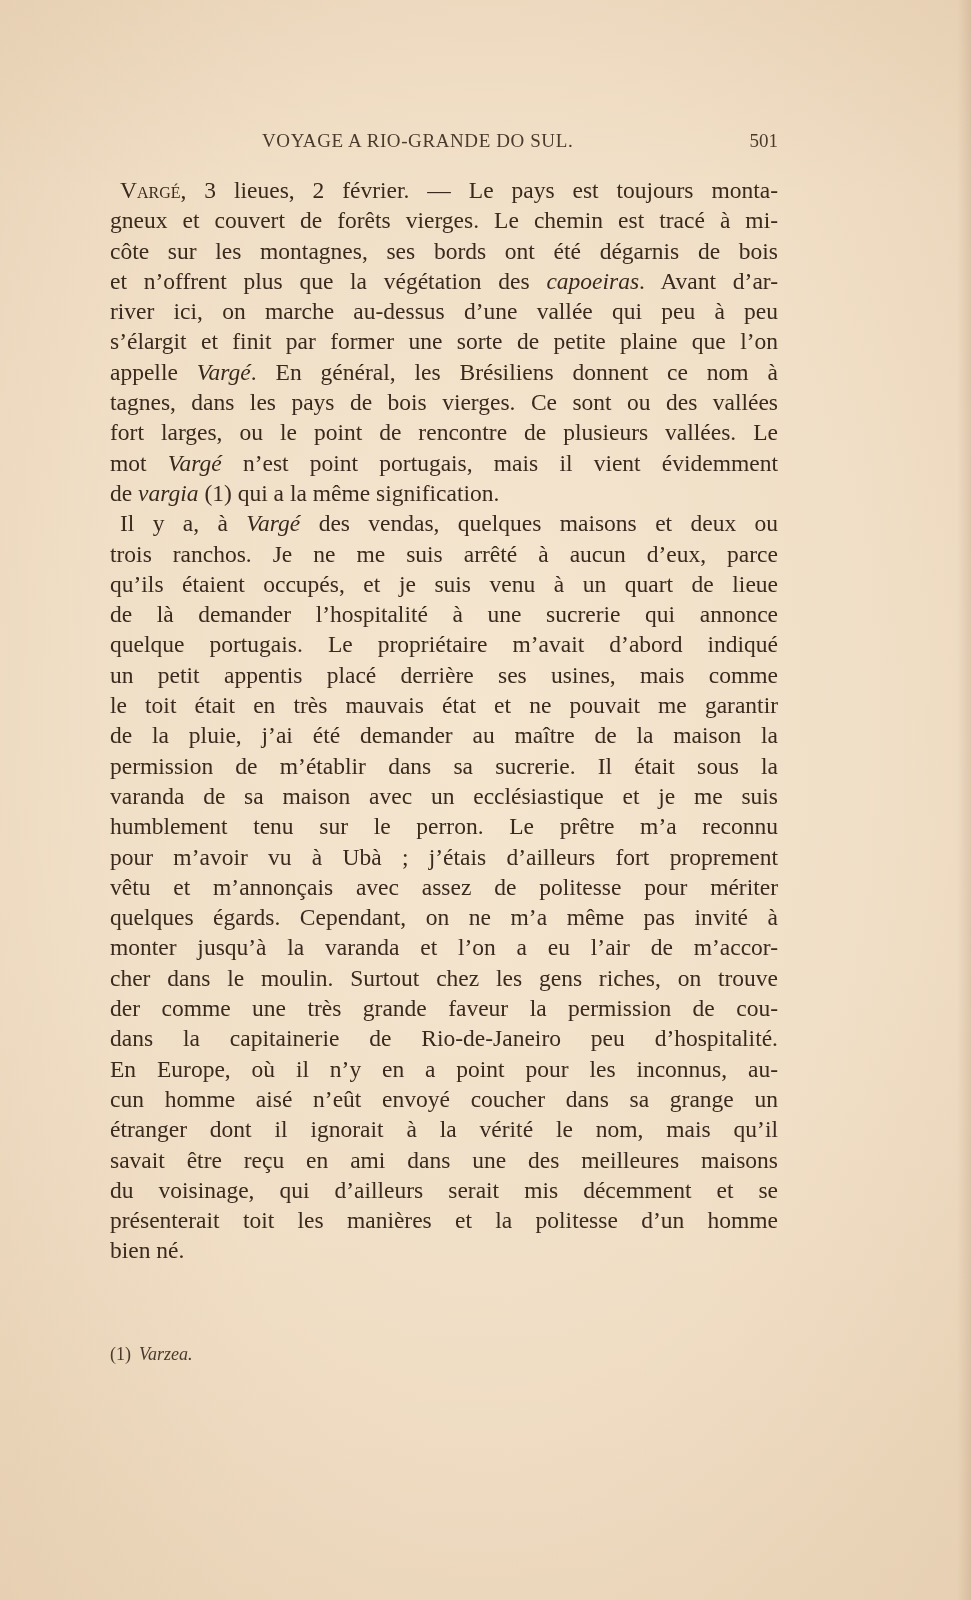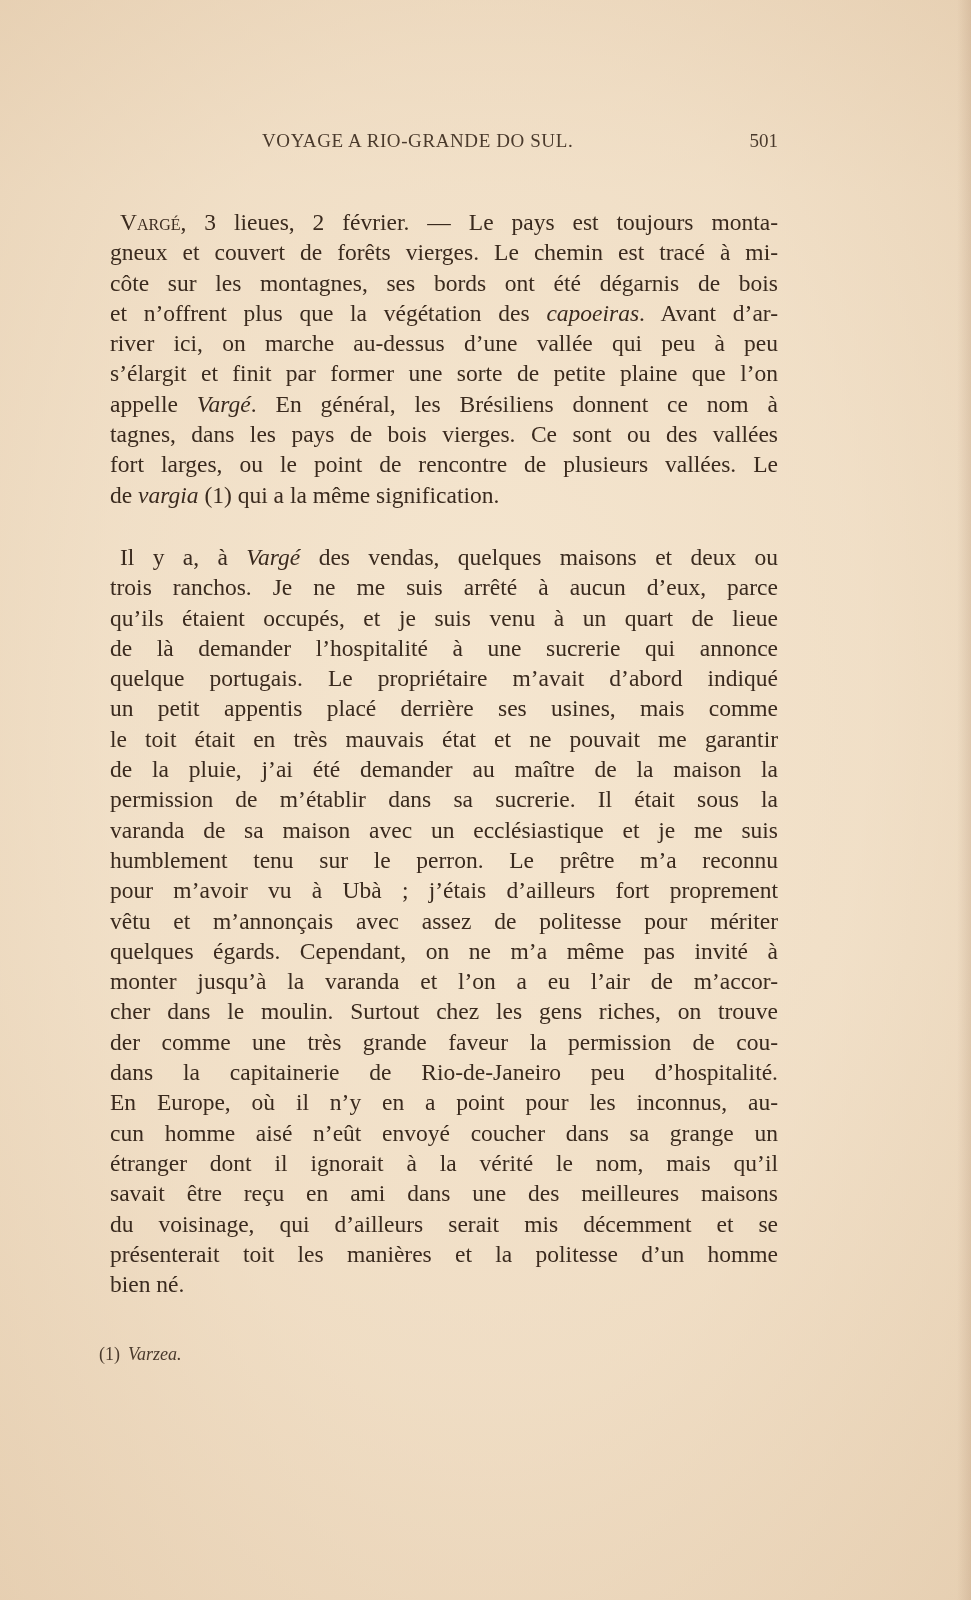--- a/index.html
+++ b/index.html
@@ -54,28 +54,28 @@
       font-size: 23.5px;
       line-height: 30.3px;
     }
     .line {
       display: block;
       height: 30.3px;
       white-space: nowrap;
       text-align: justify;
       text-align-last: justify;
     }
-    .line.indent { padding-left: 10px; margin-top: 32px; }
+    .line.indent { padding-left: 10px; }
     .line.last { text-align-last: left; }
     .sc { font-variant: small-caps; }
     i { font-style: italic; }
     .footnote {
       position: absolute;
       top: 1344px;
-      left: 99px;
+      left: 110px;
       font-size: 18px;
       color: #4a3a2c;
     }
     .footnote .fn-mark { margin-right: 8px; }
   </style>
 </head>
 <body>
 
 <div class="page">
   <div class="edge-right"></div>
@@ -88,20 +88,21 @@
   <div class="body-text">
     <span class="line indent"><span class="sc">Vargé</span><span>, 3 lieues, 2 février. — Le pays est toujours monta-</span></span>
     <span class="line">gneux et couvert de forêts vierges. Le chemin est tracé à mi-</span>
     <span class="line">côte sur les montagnes, ses bords ont été dégarnis de bois</span>
     <span class="line"><span>et n’offrent plus que la végétation des </span><i>capoeiras</i><span>. Avant d’ar-</span></span>
     <span class="line">river ici, on marche au-dessus d’une vallée qui peu à peu</span>
     <span class="line">s’élargit et finit par former une sorte de petite plaine que l’on</span>
     <span class="line"><span>appelle </span><i>Vargé</i><span>. En général, les Brésiliens donnent ce nom à</span></span>
     <span class="line">tagnes, dans les pays de bois vierges. Ce sont ou des vallées</span>
     <span class="line">fort larges, ou le point de rencontre de plusieurs vallées. Le</span>
+    <span class="line"><span>mot </span><i>Vargé</i><span> n’est point portugais, mais il vient évidemment</span></span>
     <span class="line last"><span>de </span><i>vargia</i><span> (1) qui a la même signification.</span></span>
     <span class="line indent"><span>Il y a, à </span><i>Vargé</i><span> des vendas, quelques maisons et deux ou</span></span>
     <span class="line">trois ranchos. Je ne me suis arrêté à aucun d’eux, parce</span>
     <span class="line">qu’ils étaient occupés, et je suis venu à un quart de lieue</span>
     <span class="line">de là demander l’hospitalité à une sucrerie qui annonce</span>
     <span class="line">quelque portugais. Le propriétaire m’avait d’abord indiqué</span>
     <span class="line">un petit appentis placé derrière ses usines, mais comme</span>
     <span class="line">le toit était en très mauvais état et ne pouvait me garantir</span>
     <span class="line">de la pluie, j’ai été demander au maître de la maison la</span>
     <span class="line">permission de m’établir dans sa sucrerie. Il était sous la</span>

